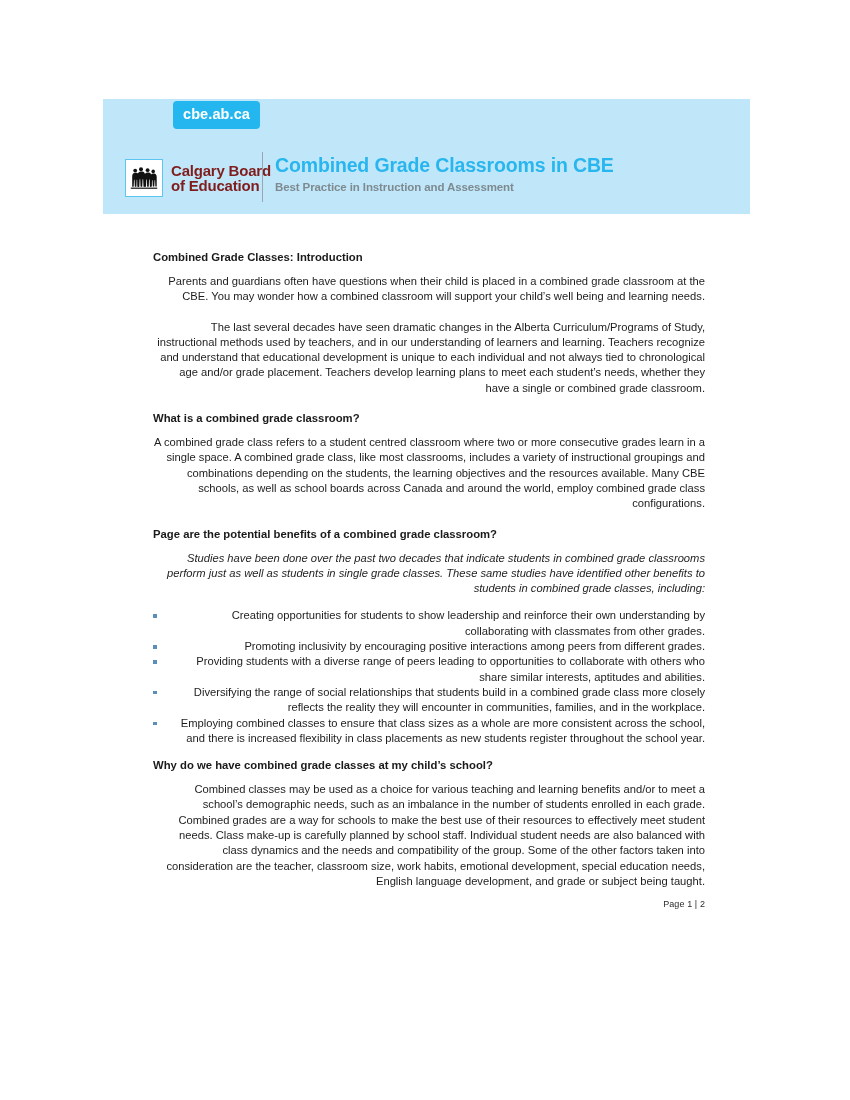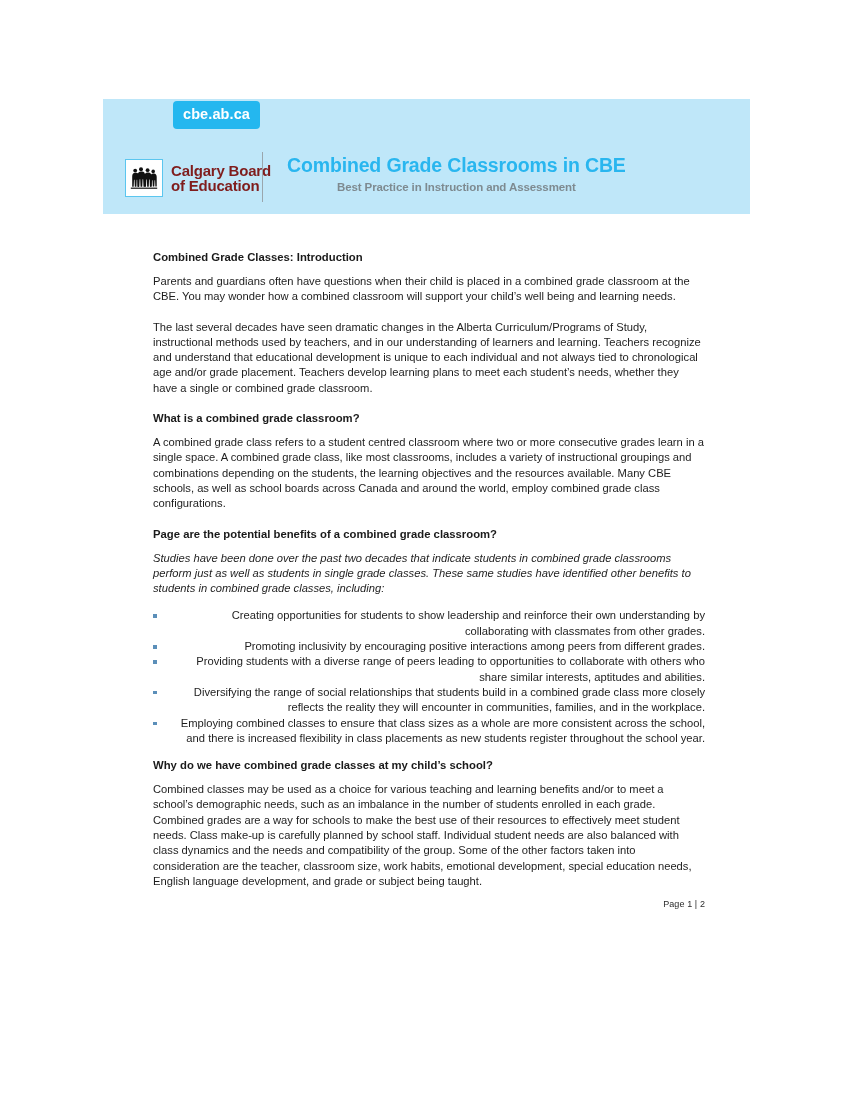--- a/index.html
+++ b/index.html
@@ -76,23 +76,22 @@
   .header-divider {
     position: absolute;
     left: 159px;
     top: 53px;
     width: 1px;
     height: 50px;
     background: #9aa6ad;
   }
   .title-block {
     position: absolute;
-    left: 184px;
+    left: 172px;
     top: 54px;
-    text-align: center;
   }
   .doc-title {
     color: #29b6ef;
     font-size: 19.5px;
     font-weight: bold;
     letter-spacing: -0.15px;
     line-height: 24px;
     white-space: nowrap;
   }
   .doc-subtitle {
@@ -118,21 +117,21 @@
     color: #1a1a1a;
     line-height: 14px;
     margin: 0 0 10px 0;
   }
   .sec-heading.spaced { margin-top: 12px; }
   p.para {
     font-size: 11.2px;
     color: #1d1d1d;
     line-height: 15.3px;
     margin: 0 0 15px 0;
-    text-align: left;
+    text-align: right;
   }
   p.para.tight { margin-bottom: 12px; font-style: italic; }
 
   ul.bullets {
     list-style: none;
     margin: 0 0 0 0;
     padding: 0;
     text-align: right;
   }
   ul.bullets li {

